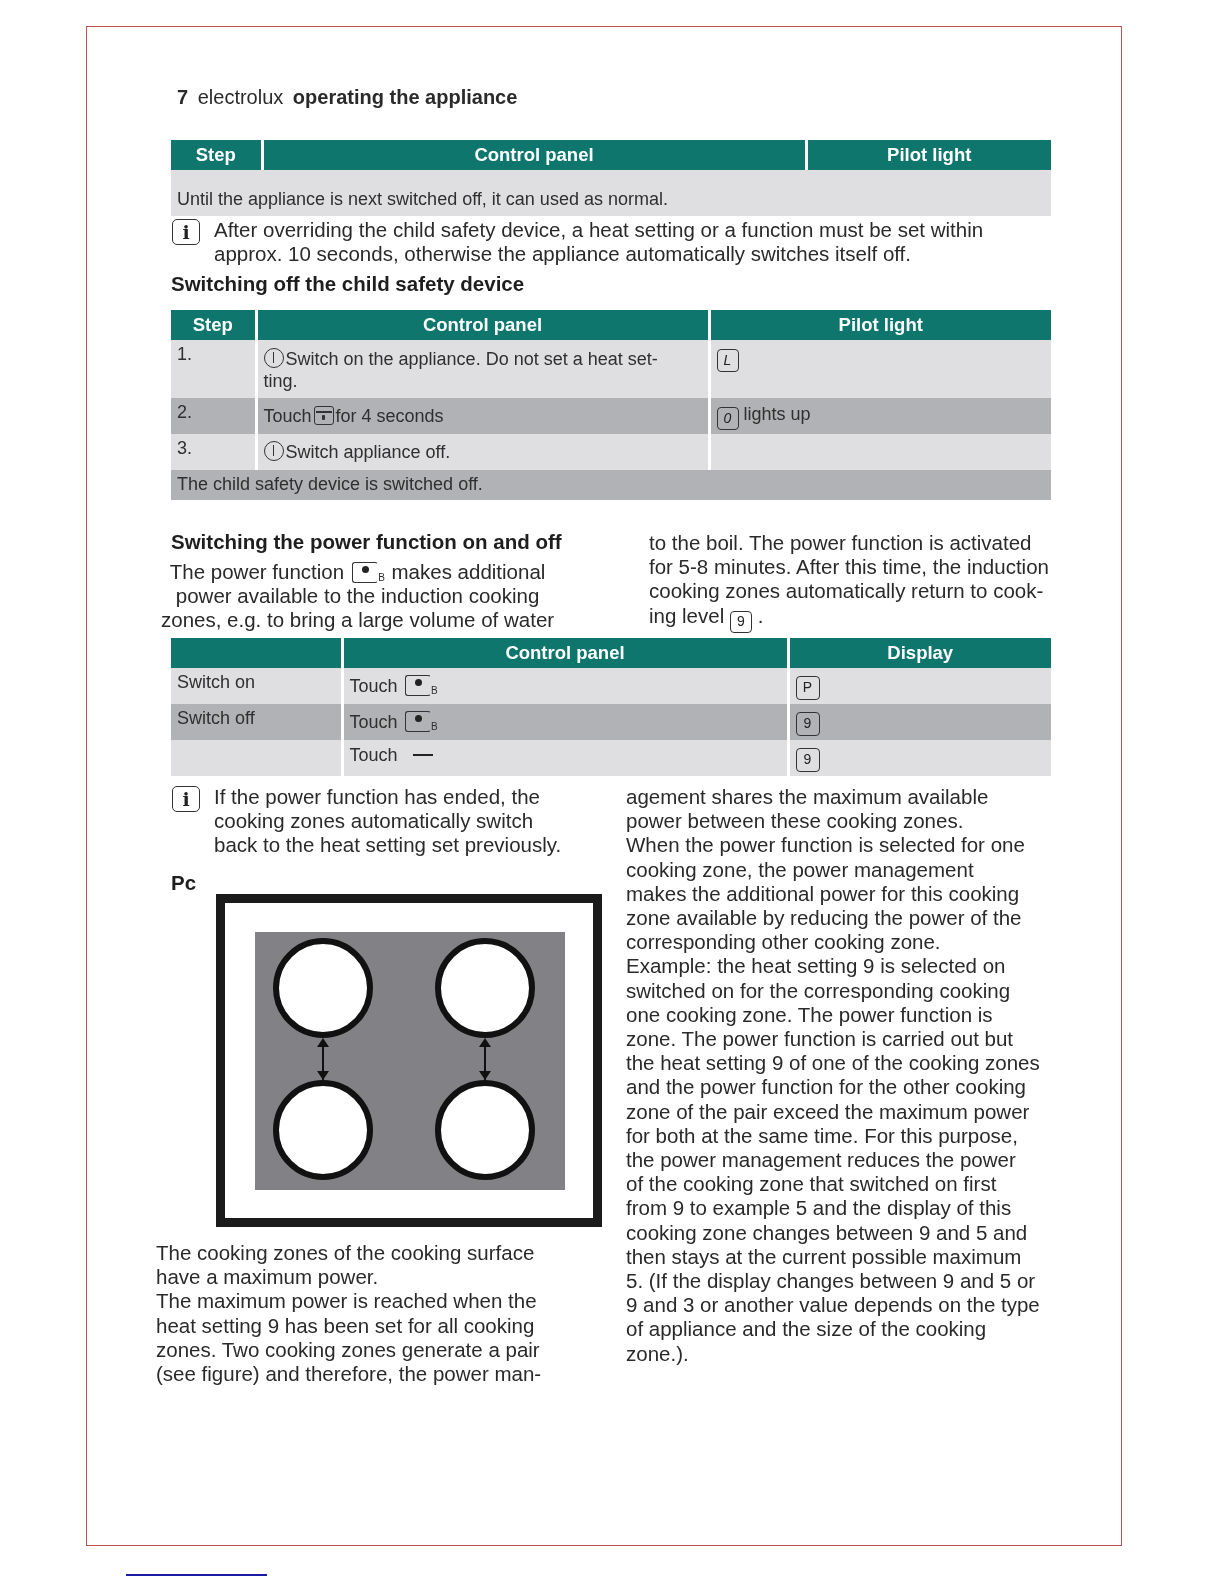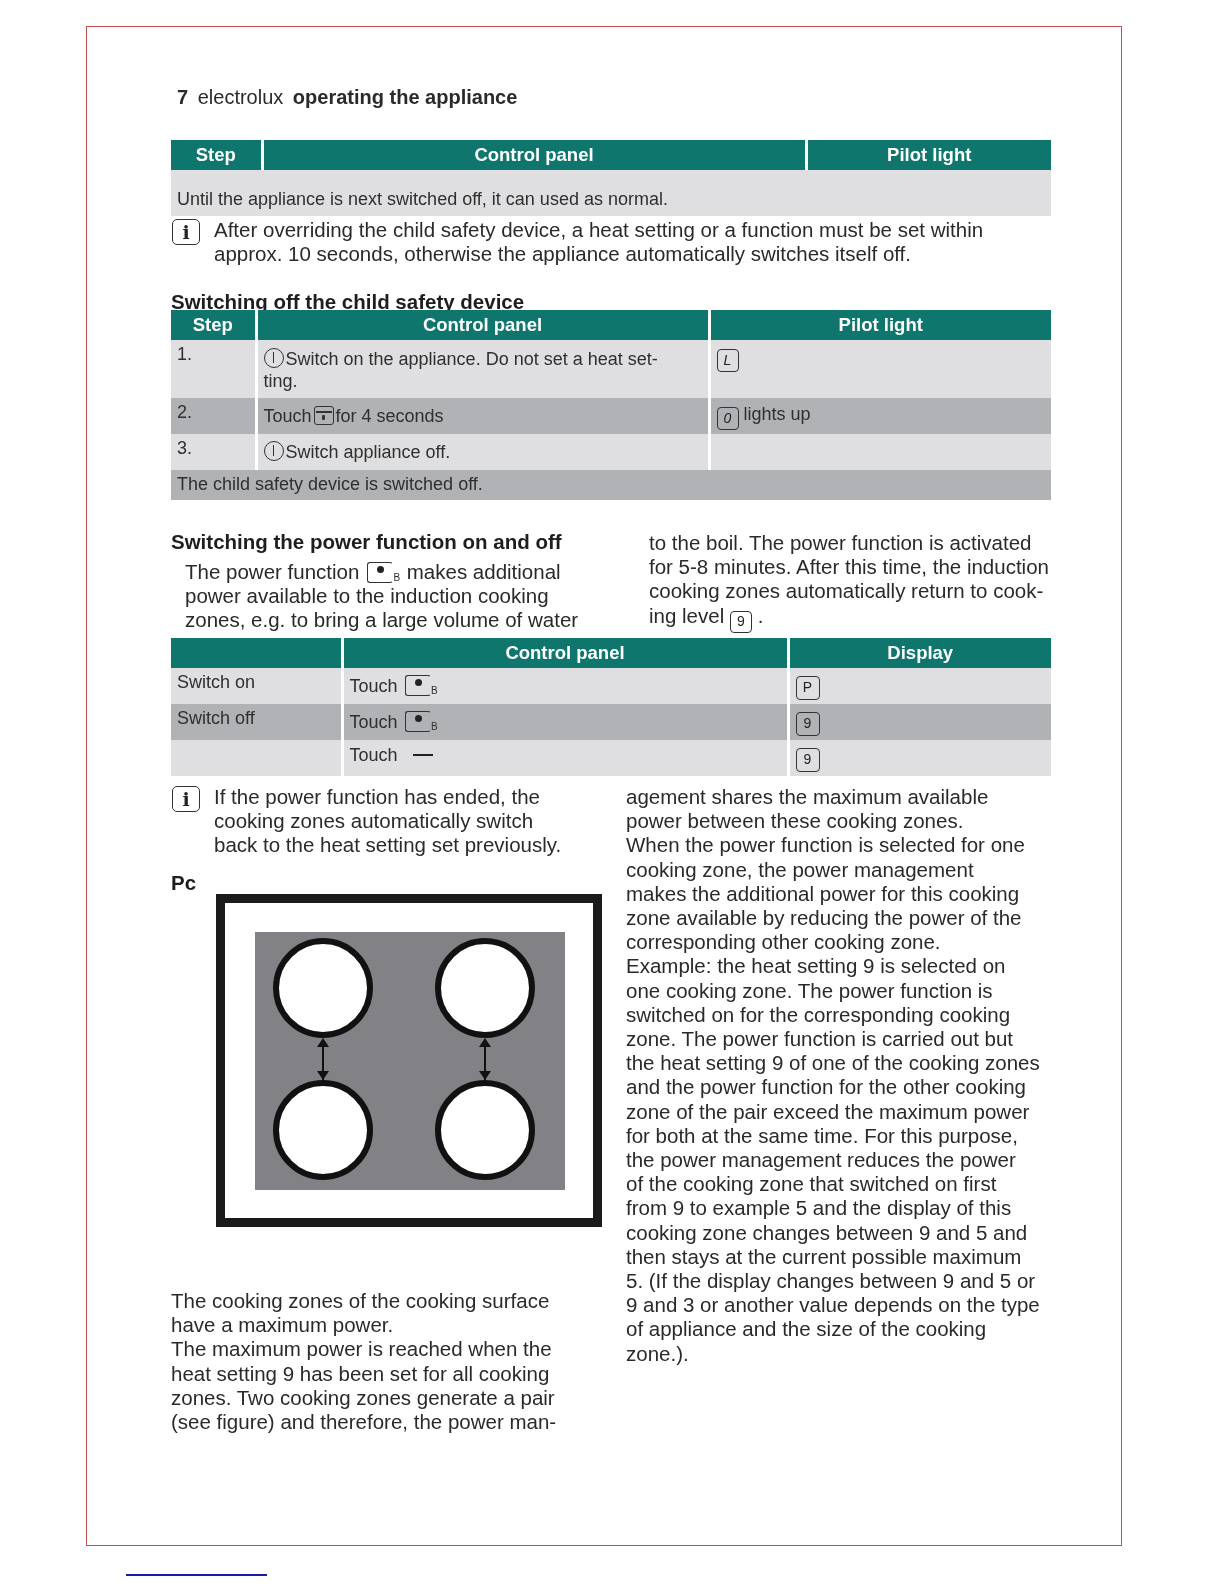--- a/index.html
+++ b/index.html
@@ -71,21 +71,21 @@
   </table>
 
 <div class="abs" style="left:172px; top:219px;">
   <span class="info-icon">i</span>
 </div>
 <div class="abs body-text" style="left:214px; top:218px; white-space:nowrap;">
   <div>After overriding the child safety device, a heat setting or a function must be set within</div>
   <div>approx. 10 seconds, otherwise the appliance automatically switches itself off.</div>
 </div>
 
-<div class="abs section-h" style="left:171px; top:290px;text-align:right;">Switching off the child safety device</div>
+<div class="abs section-h" style="left:171px; top:272px;text-align:right;">Switching off the child safety device</div>
 
 <table class="tbl" style="left:171px; top:310px; width:880px;">
   <colgroup>
       <col style="width:85px">
       <col style="width:453px">
       <col style="width:342px">
     </colgroup>
   <tbody>
       <tr>
     <th>Step</th>
@@ -119,21 +119,21 @@
     </td>
     <td></td>
   </tr>
   <tr class="dark">
     <td colspan="3" class="span-all" style="height:22px;">The child safety device is switched off.</td>
   </tr>
 </tbody>
   </table>
 
 <div class="abs section-h" style="left:171px; top:530px;">Switching the power function on and off</div>
-<div class="abs body-text" style="left:185px; top:560px; white-space:nowrap;">
+<div class="abs body-text" style="left:161px; top:560px; white-space:nowrap;text-align:center;">
   <div>
     <span>The power function</span>
     <span class="boost-icon"><span class="b">B</span></span>
     <span style="margin-left:6px;">makes additional</span>
   </div>
   <div>power available to the induction cooking</div>
   <div>zones, e.g. to bring a large volume of water</div>
 </div>
 <div class="abs body-text" style="left:626px; top:531px; white-space:nowrap;margin-left:23px;">
   <div>to the boil. The power function is activated</div>
@@ -216,40 +216,40 @@
     </div>
 
     <div>
       <div class="pair-arrow" style="left:229px; top:108px; height:40px;"></div>
       <div class="arrow-up" style="left:224px; top:106px;"></div>
       <div class="arrow-down" style="left:224px; top:139px;"></div>
     </div>
   </div>
 </div>
 
-<div class="abs body-text" style="left:171px; top:1241px; white-space:nowrap;margin-top:48px;">
+<div class="abs body-text" style="left:156px; top:1241px; white-space:nowrap;">
   <div>The cooking zones of the cooking surface</div>
   <div>have a maximum power.</div>
   <div>The maximum power is reached when the</div>
   <div>heat setting 9 has been set for all cooking</div>
   <div>zones. Two cooking zones generate a pair</div>
   <div>(see figure) and therefore, the power man-</div>
 </div>
 
 <div class="abs body-text" style="left:626px; top:785px; white-space:nowrap;">
   <div>agement shares the maximum available</div>
   <div>power between these cooking zones.</div>
   <div>When the power function is selected for one</div>
   <div>cooking zone, the power management</div>
   <div>makes the additional power for this cooking</div>
   <div>zone available by reducing the power of the</div>
   <div>corresponding other cooking zone.</div>
   <div>Example: the heat setting 9 is selected on</div>
+  <div>switched on for the corresponding cooking</div>
   <div>one cooking zone. The power function is</div>
-  <div>switched on for the corresponding cooking</div>
   <div>zone. The power function is carried out but</div>
   <div>the heat setting 9 of one of the cooking zones</div>
   <div>and the power function for the other cooking</div>
   <div>zone of the pair exceed the maximum power</div>
   <div>for both at the same time. For this purpose,</div>
   <div>the power management reduces the power</div>
   <div>of the cooking zone that switched on first</div>
   <div>from 9 to example 5 and the display of this</div>
   <div>cooking zone changes between 9 and 5 and</div>
   <div>then stays at the current possible maximum</div>

